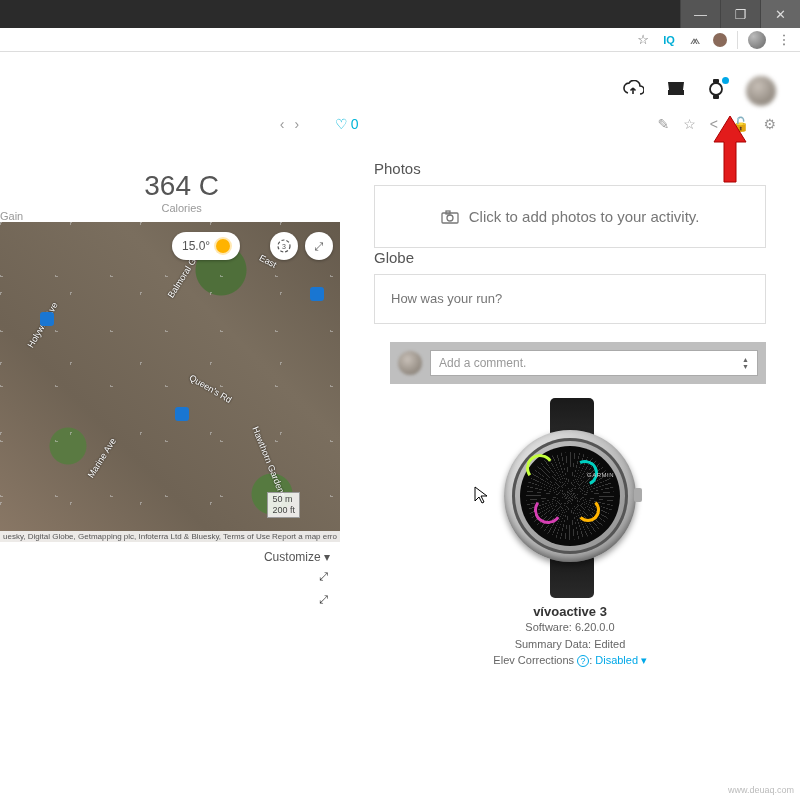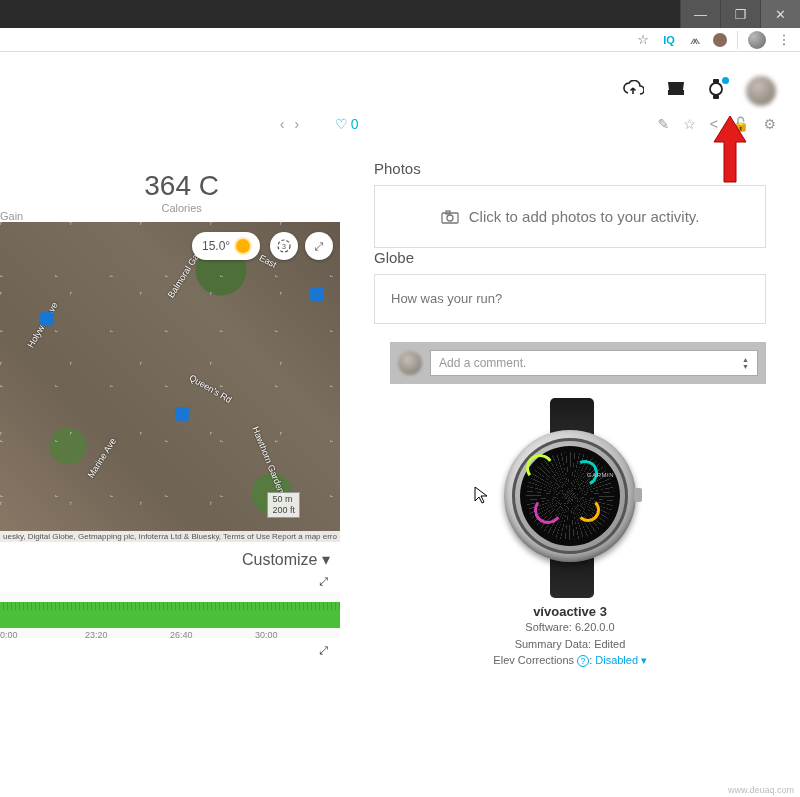--- a/index.html
+++ b/index.html
@@ -52,30 +52,30 @@
       linear-gradient(45deg,#8a7866,#6f6354,#7a6e5e,#655a4c);
   }
   .map .streetlabel { position:absolute; color:#fff; font-size:9px; text-shadow:0 0 2px #000; transform-origin:left center; white-space:nowrap; }
   .sl1 { top:120px; left:30px; transform:rotate(-60deg); }
   .sl2 { top:250px; left:90px; transform:rotate(-58deg); }
   .sl3 { top:70px; left:170px; transform:rotate(-58deg); }
   .sl4 { top:150px; left:190px; transform:rotate(30deg); }
   .sl5 { top:200px; left:255px; transform:rotate(68deg); }
   .sl6 { top:30px; left:260px; transform:rotate(28deg); }
   .map .pill { position:absolute; top:10px; background:#fff; border-radius:14px; height:28px; display:flex; align-items:center; padding:0 10px; font-size:12px; color:#555; box-shadow:0 1px 3px rgba(0,0,0,0.3); }
-  .pill.temp { left:192px; gap:6px; }
+  .pill.temp { left:172px; gap:6px; }
   .pill.circ { left:270px; width:28px; padding:0; justify-content:center; }
   .pill.fs { left:305px; width:28px; padding:0; justify-content:center; font-size:11px; }
   .map .sun { width:14px; height:14px; background:#ffb300; border-radius:50%; box-shadow:0 0 0 2px rgba(255,179,0,0.3); }
   .map .busicon { position:absolute; width:14px; height:14px; background:#1976d2; border-radius:3px; }
   .bi1 { top:90px; left:40px; } .bi2 { top:185px; left:175px; } .bi3 { top:65px; left:310px; }
   .map .scale { position:absolute; bottom:24px; right:40px; background:rgba(255,255,255,0.85); font-size:9px; color:#444; padding:1px 4px; border:1px solid #999; line-height:1.2; }
   .map .attrib { position:absolute; bottom:0; left:0; right:0; background:rgba(255,255,255,0.85); font-size:8px; color:#555; padding:1px 3px; display:flex; justify-content:space-between; }
 
-  .customize { text-align:right; font-size:16px; color:#555; padding:8px 10px 6px 0; }
+  .customize { text-align:right; font-size:12px; color:#555; padding:8px 10px 6px 0; }
   .expand-icon { text-align:right; padding:0 12px 4px 0; font-size:11px; color:#333; }
 
   
   .chart { position:relative; width:340px; height:46px; background:#fafafa; }
   .chart .bars { position:absolute; left:0; right:0; bottom:10px; top:4px; background:linear-gradient(to top,#4bbf3a 0 60%, transparent 60%); }
   .chart .bars::before { content:""; position:absolute; left:0; right:0; top:20%; height:25%; background:repeating-linear-gradient(90deg,#4bbf3a 0 3px,#3fa82f 3px 4px); }
   .chart .ticks { position:absolute; bottom:-2px; left:0; right:0; display:flex; font-size:9px; color:#888; }
   .chart .ticks span { flex:1; }
 
   
@@ -223,29 +223,20 @@
       <div class="attrib">
         <span>uesky, Digital Globe, Getmapping plc, Infoterra Ltd &amp; Bluesky,</span>
         <span>Terms of Use</span>
         <span>Report a map erro</span>
       </div>
     </div>
 
     <div class="customize">Customize ▾</div>
     <div class="expand-icon">⤢</div>
 
-    <div class="chart">
-      <div class="bars"></div>
-      <div class="ticks">
-        <span>0:00</span>
-        <span>23:20</span>
-        <span>26:40</span>
-        <span>30:00</span>
-      </div>
-    </div>
     <div class="expand-icon" style="padding-top:6px">⤢</div>
   </div>
 
   <div class="rightcol">
     <div class="sect-title">Photos</div>
     <div class="photo-box">
       <span class="cam">
         <svg width="18" height="14" viewBox="0 0 18 14" style="vertical-align:-2px">
             <rect x="1" y="3" width="16" height="10" rx="1" fill="none" stroke="#777" stroke-width="1.3"></rect>
             <circle cx="9" cy="8" r="3" fill="none" stroke="#777" stroke-width="1.3"></circle>

